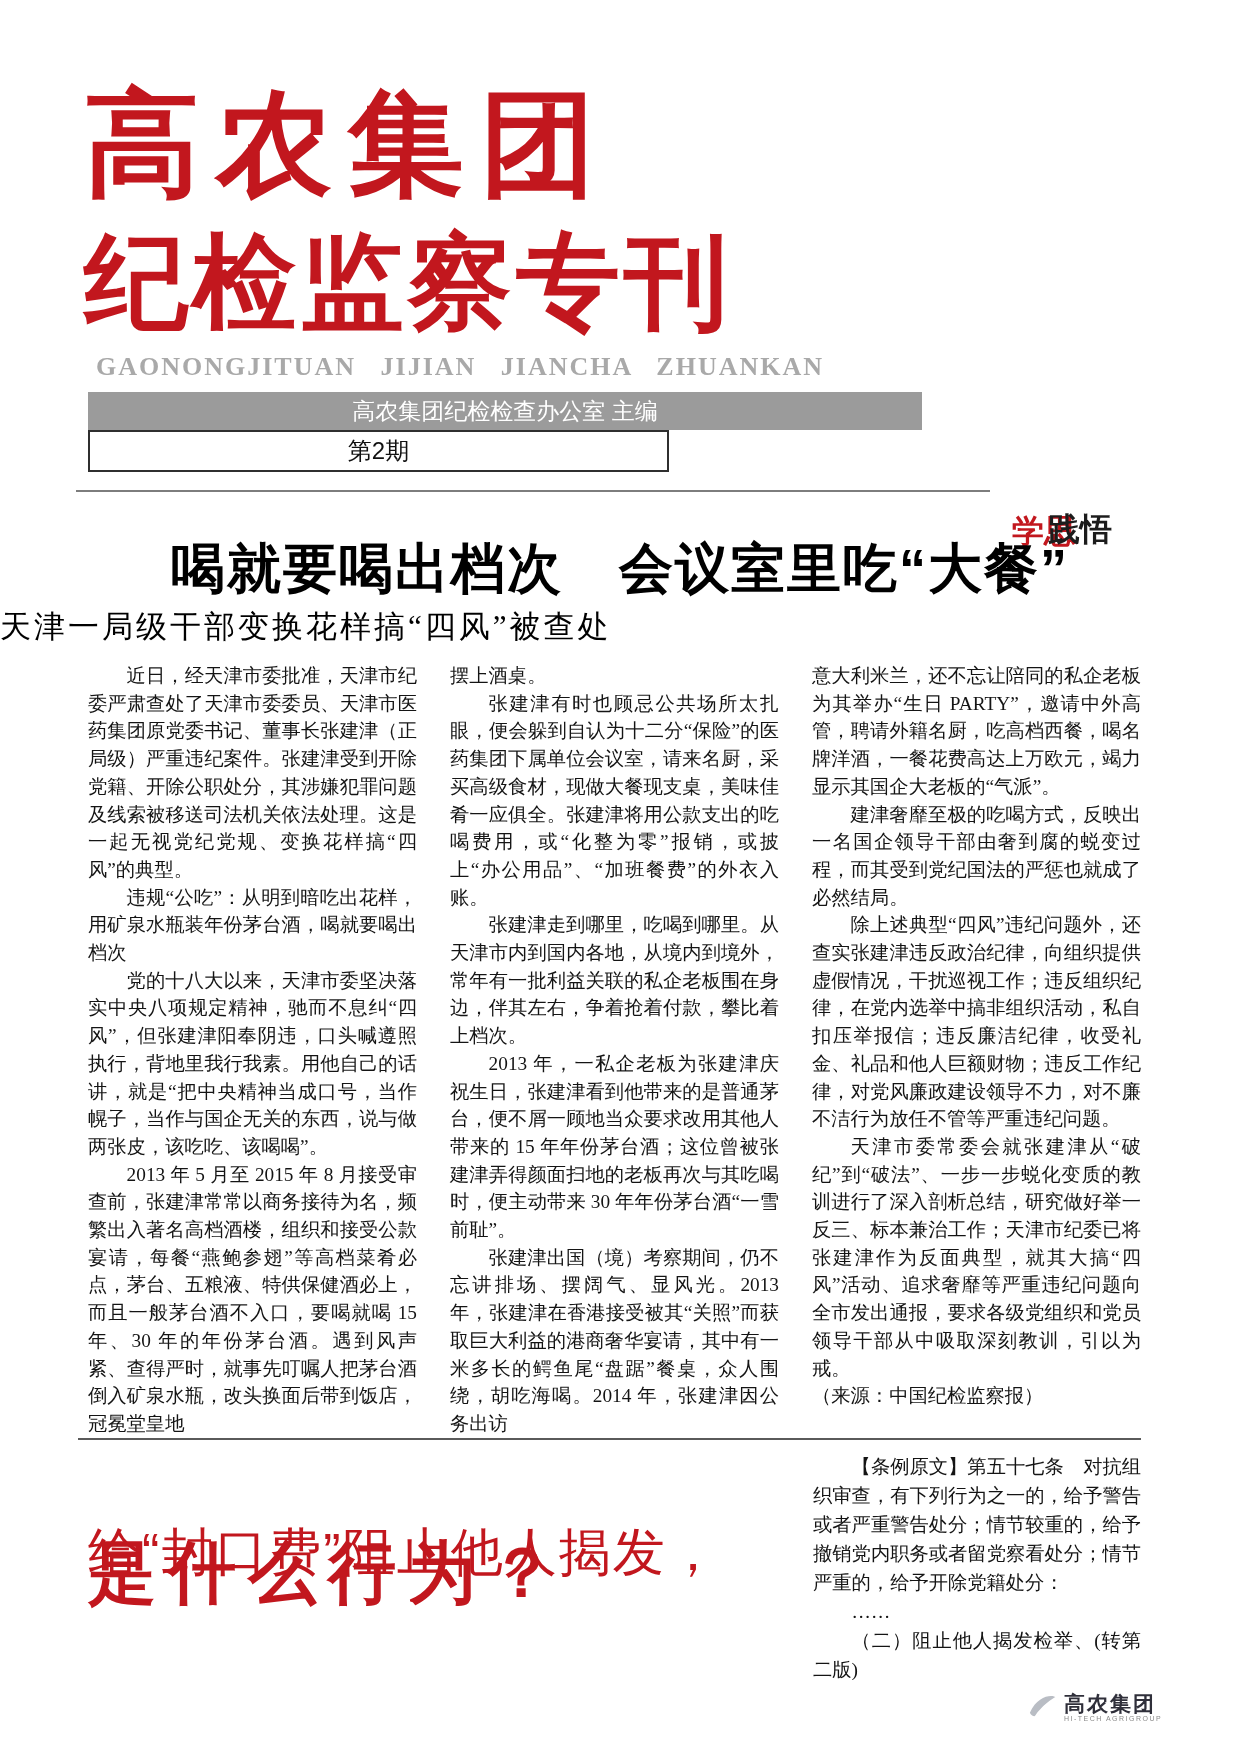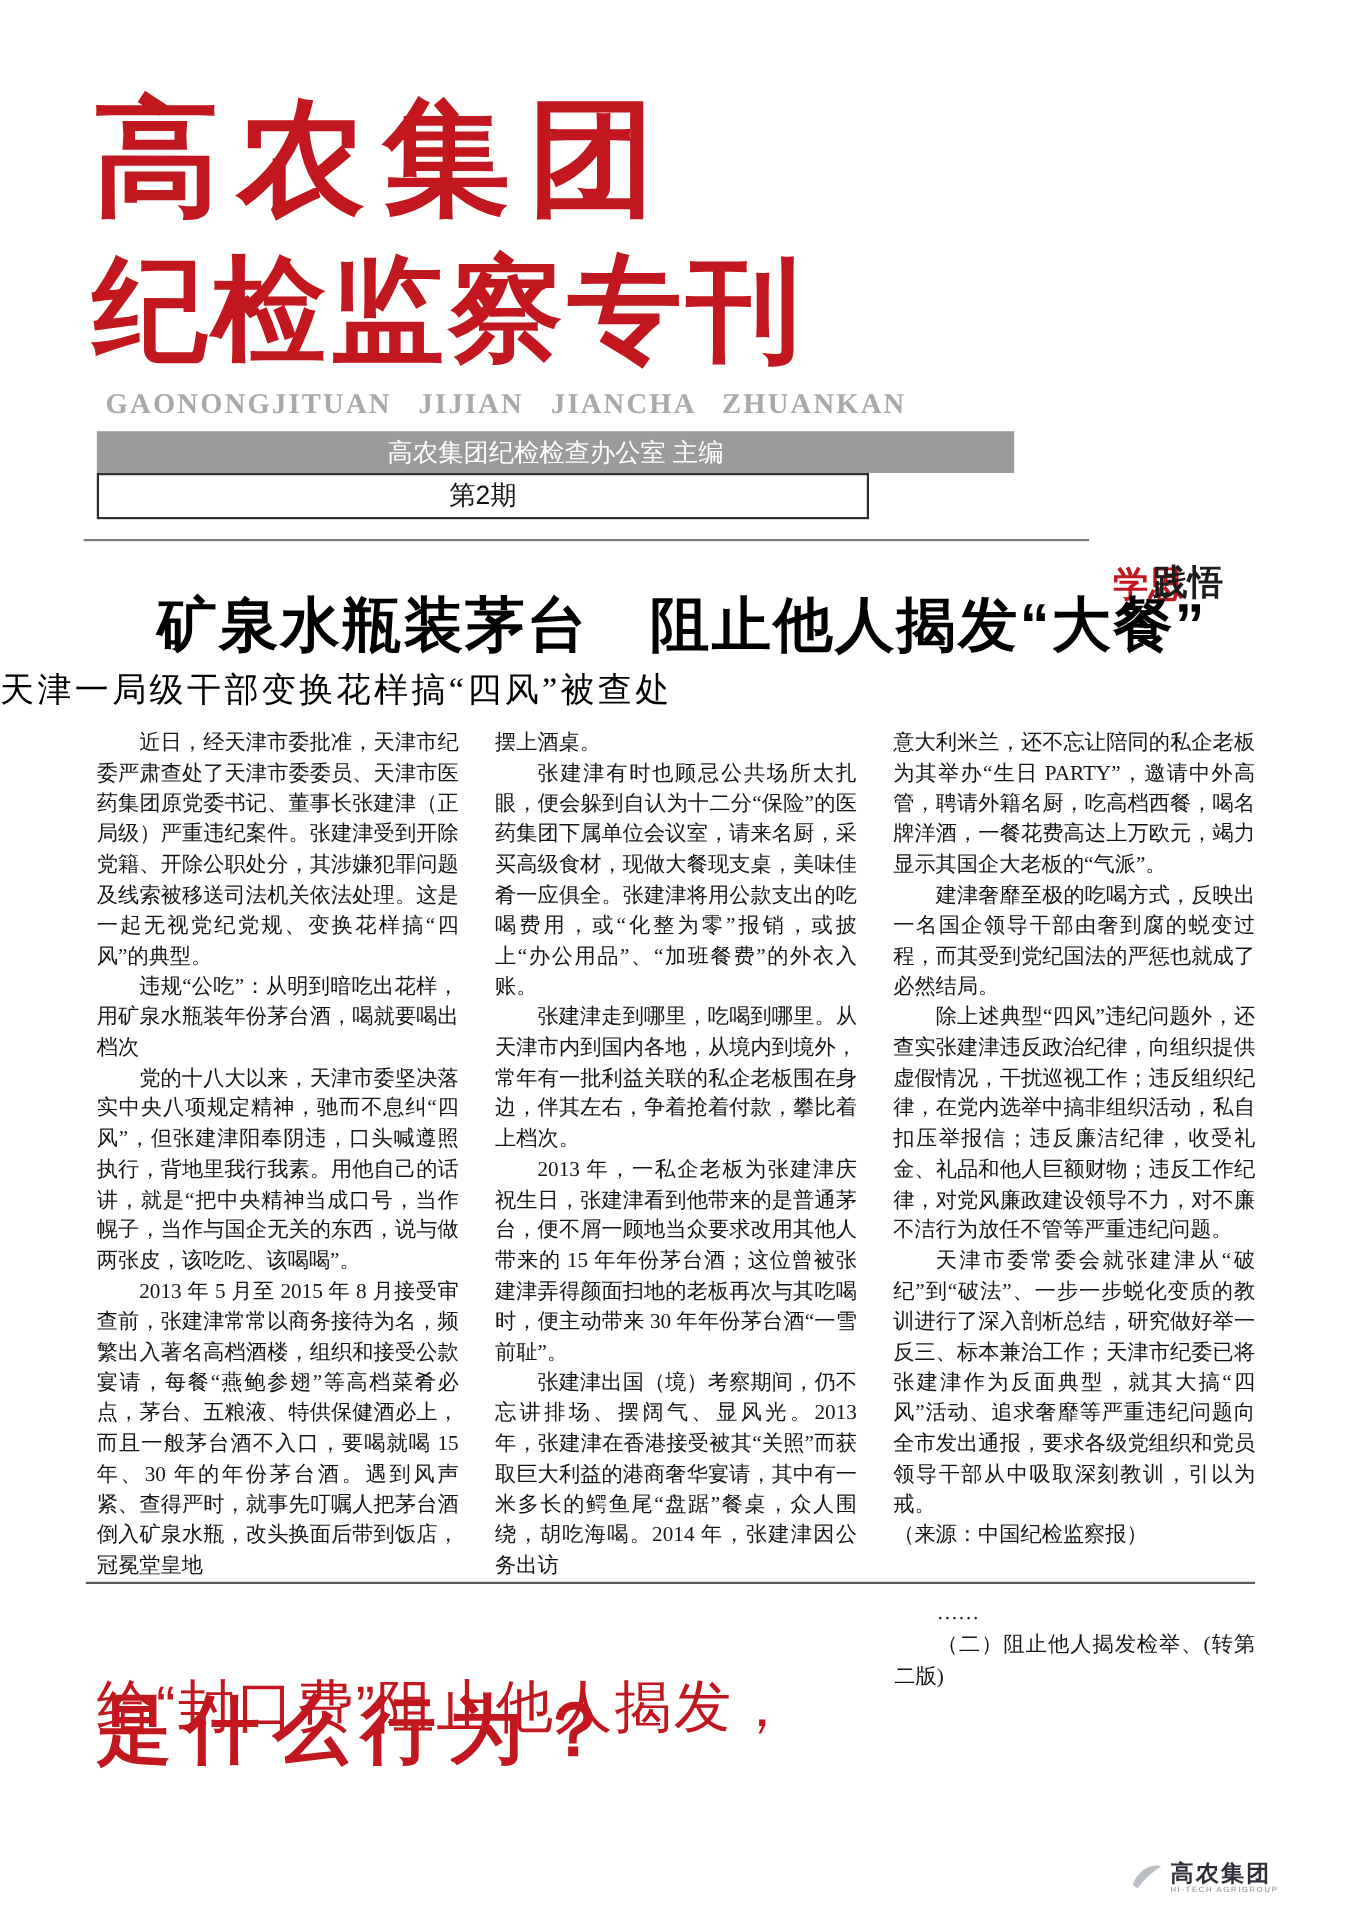--- a/index.html
+++ b/index.html
@@ -9,21 +9,21 @@
 
   
   .t1{left:84px;top:86px;font-family:"Liberation Sans","DejaVu Sans",sans-serif;
       font-weight:900;font-size:116px;line-height:1;color:#c2171e;letter-spacing:16px;white-space:nowrap;}
   .t2{left:84px;top:230px;font-family:"Liberation Sans","DejaVu Sans",sans-serif;
       font-weight:900;font-size:104px;line-height:1;color:#c2171e;letter-spacing:4px;white-space:nowrap;}
   .pinyin{left:96px;top:352px;font-weight:bold;font-size:26px;color:#a9a9a9;
       letter-spacing:2px;word-spacing:16px;white-space:nowrap;}
   .editor-bar{left:88px;top:392px;width:834px;height:38px;background:#9b9b9b;color:#ffffff;
       font-family:"Liberation Sans","DejaVu Sans",sans-serif;font-size:23px;line-height:38px;text-align:center;}
-  .issue-bar{left:88px;top:430px;width:702px;height:42px;border:2px solid #2f2f2f;box-sizing:border-box;
+  .issue-bar{left:88px;top:430px;width:581px;height:42px;border:2px solid #2f2f2f;box-sizing:border-box;
       font-family:"Liberation Sans","DejaVu Sans",sans-serif;font-size:24px;line-height:38px;text-align:center;color:#111;}
   .top-rule{left:76px;top:490px;width:914px;height:2px;background:#7d7d7d;}
   .motto1{left:1012px;top:467px;font-size:32px;line-height:1;font-weight:bold;color:#c2171e;white-space:nowrap;margin-top:48px;}
   .motto2{left:1048px;top:501px;font-size:32px;line-height:1;font-weight:bold;color:#1c1c1c;white-space:nowrap;margin-top:12px;}
 
   
   .headline{left:0;top:540px;width:1240px;text-align:center;
       font-family:"Liberation Sans","DejaVu Sans",sans-serif;font-weight:900;font-size:54px;line-height:1.05;
       letter-spacing:2px;color:#000;white-space:nowrap;}
   .subheadline{left:0;top:610px;width:1240px;font-weight:400;font-size:31px;line-height:1.1;
@@ -60,21 +60,21 @@
 
   <div class="abs t1">高农集团</div>
   <div class="abs t2">纪检监察专刊</div>
   <div class="abs pinyin">GAONONGJITUAN JIJIAN JIANCHA ZHUANKAN</div>
   <div class="abs editor-bar">高农集团纪检检查办公室 主编</div>
   <div class="abs issue-bar">第2期</div>
   <div class="abs top-rule"></div>
   <div class="abs motto1">学思</div>
   <div class="abs motto2">践悟</div>
 
-  <div class="abs headline">矿泉水瓶装茅台　阻止他人揭发“大餐”</div>
+  <div class="abs headline">喝就要喝出档次　会议室里吃“大餐”</div>
   <div class="abs subheadline">天津一局级干部变换花样搞“四风”被查处</div>
 
   <div class="abs columns">
     <div class="col">
       <p>近日，经天津市委批准，天津市纪委严肃查处了天津市委委员、天津市医药集团原党委书记、董事长张建津（正局级）严重违纪案件。张建津受到开除党籍、开除公职处分，其涉嫌犯罪问题及线索被移送司法机关依法处理。这是一起无视党纪党规、变换花样搞“四风”的典型。</p>
       <p>违规“公吃”：从明到暗吃出花样，用矿泉水瓶装年份茅台酒，喝就要喝出档次</p>
       <p>党的十八大以来，天津市委坚决落实中央八项规定精神，驰而不息纠“四风”，但张建津阳奉阴违，口头喊遵照执行，背地里我行我素。用他自己的话讲，就是“把中央精神当成口号，当作幌子，当作与国企无关的东西，说与做两张皮，该吃吃、该喝喝”。</p>
       <p>2013 年 5 月至 2015 年 8 月接受审查前，张建津常常以商务接待为名，频繁出入著名高档酒楼，组织和接受公款宴请，每餐“燕鲍参翅”等高档菜肴必点，茅台、五粮液、特供保健酒必上，而且一般茅台酒不入口，要喝就喝 15 年、30 年的年份茅台酒。遇到风声紧、查得严时，就事先叮嘱人把茅台酒倒入矿泉水瓶，改头换面后带到饭店，冠冕堂皇地</p>
     </div>
     <div class="col">
@@ -91,20 +91,21 @@
       <p>天津市委常委会就张建津从“破纪”到“破法”、一步一步蜕化变质的教训进行了深入剖析总结，研究做好举一反三、标本兼治工作；天津市纪委已将张建津作为反面典型，就其大搞“四风”活动、追求奢靡等严重违纪问题向全市发出通报，要求各级党组织和党员领导干部从中吸取深刻教训，引以为戒。</p>
       <p class="noindent">（来源：中国纪检监察报）</p>
     </div>
   </div>
 
   <div class="abs mid-rule"></div>
   <div class="abs red1">给“封口费”阻止他人揭发，</div>
   <div class="abs red2">是什么行为？</div>
 
   <div class="abs regulation">
+    <p>【条例原文】第五十七条　对抗组织审查，有下列行为之一的，给予警告或者严重警告处分；情节较重的，给予撤销党内职务或者留党察看处分；情节严重的，给予开除党籍处分：</p>
     <p>……</p>
     <p>（二）阻止他人揭发检举、(转第二版)</p>
   </div>
 
   <div class="abs logo">
     <span class="leaf">
       <svg viewBox="0 0 32 32" width="30" height="30" aria-hidden="true">
         <path d="M2 22 C10 4, 26 2, 30 6 C24 9, 16 14, 12 22 C9 27.5, 4 26.5, 2 22 Z" fill="#b9bdc4"></path>
         <path d="M30 6 C20 12, 12 20, 7 28" stroke="#ffffff" stroke-width="2.2" fill="none"></path>
       </svg>

